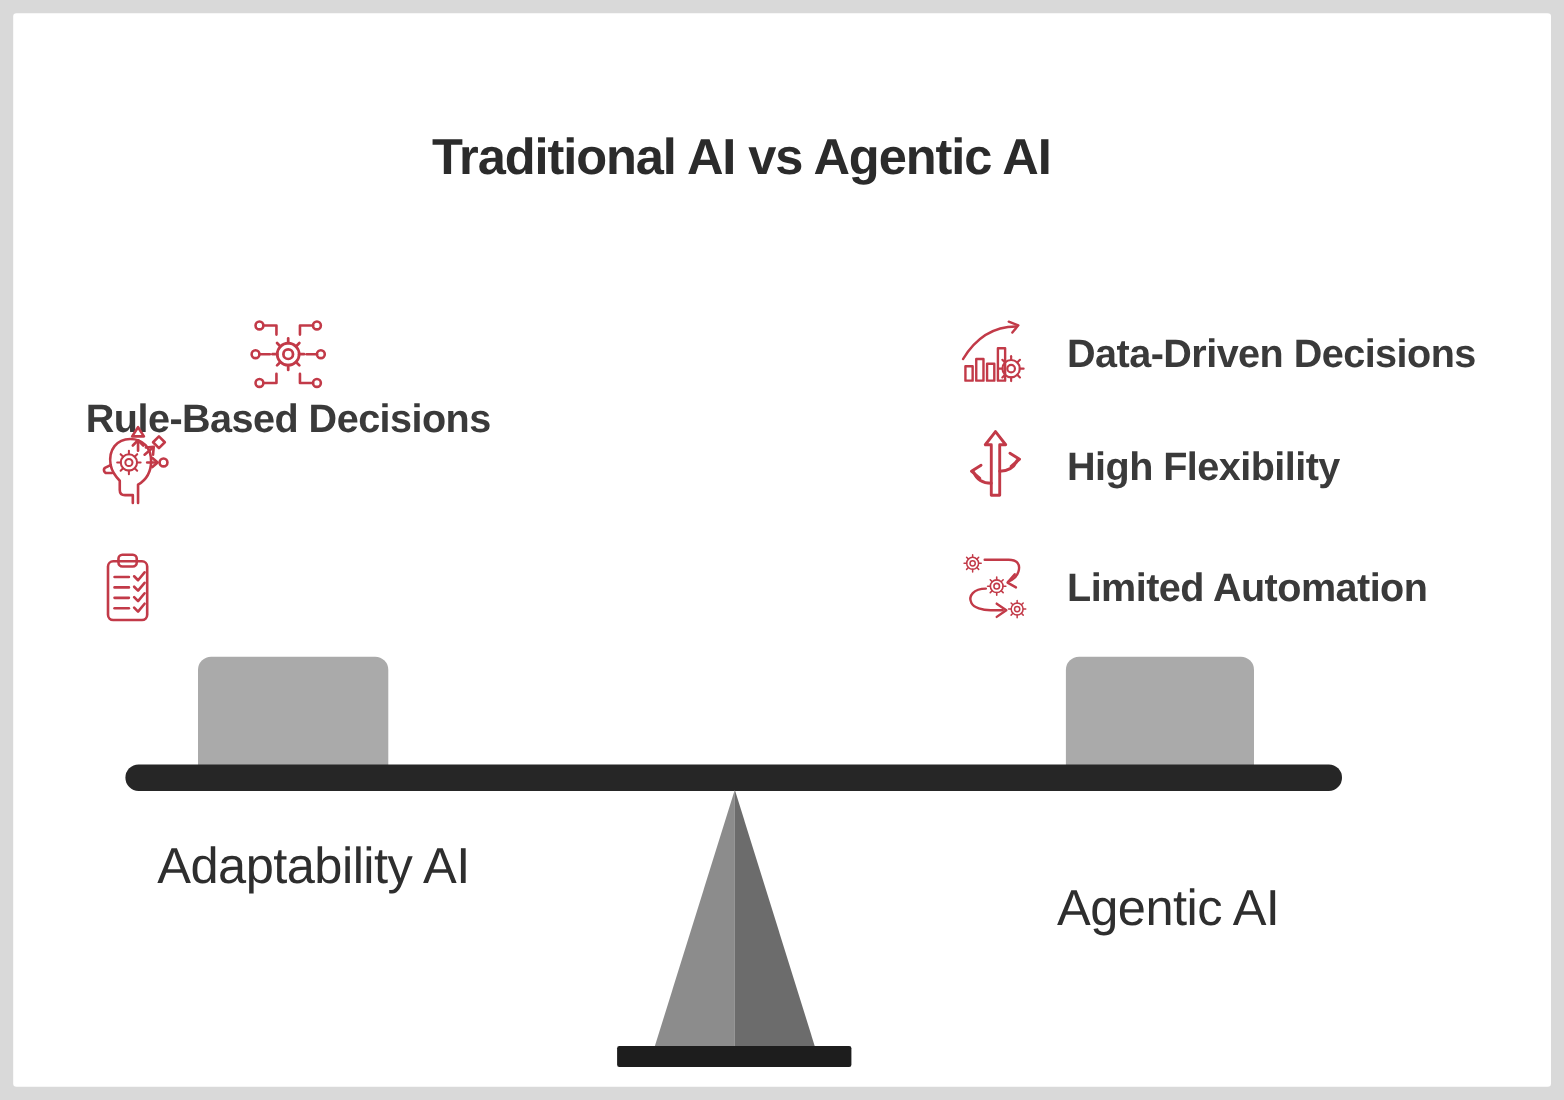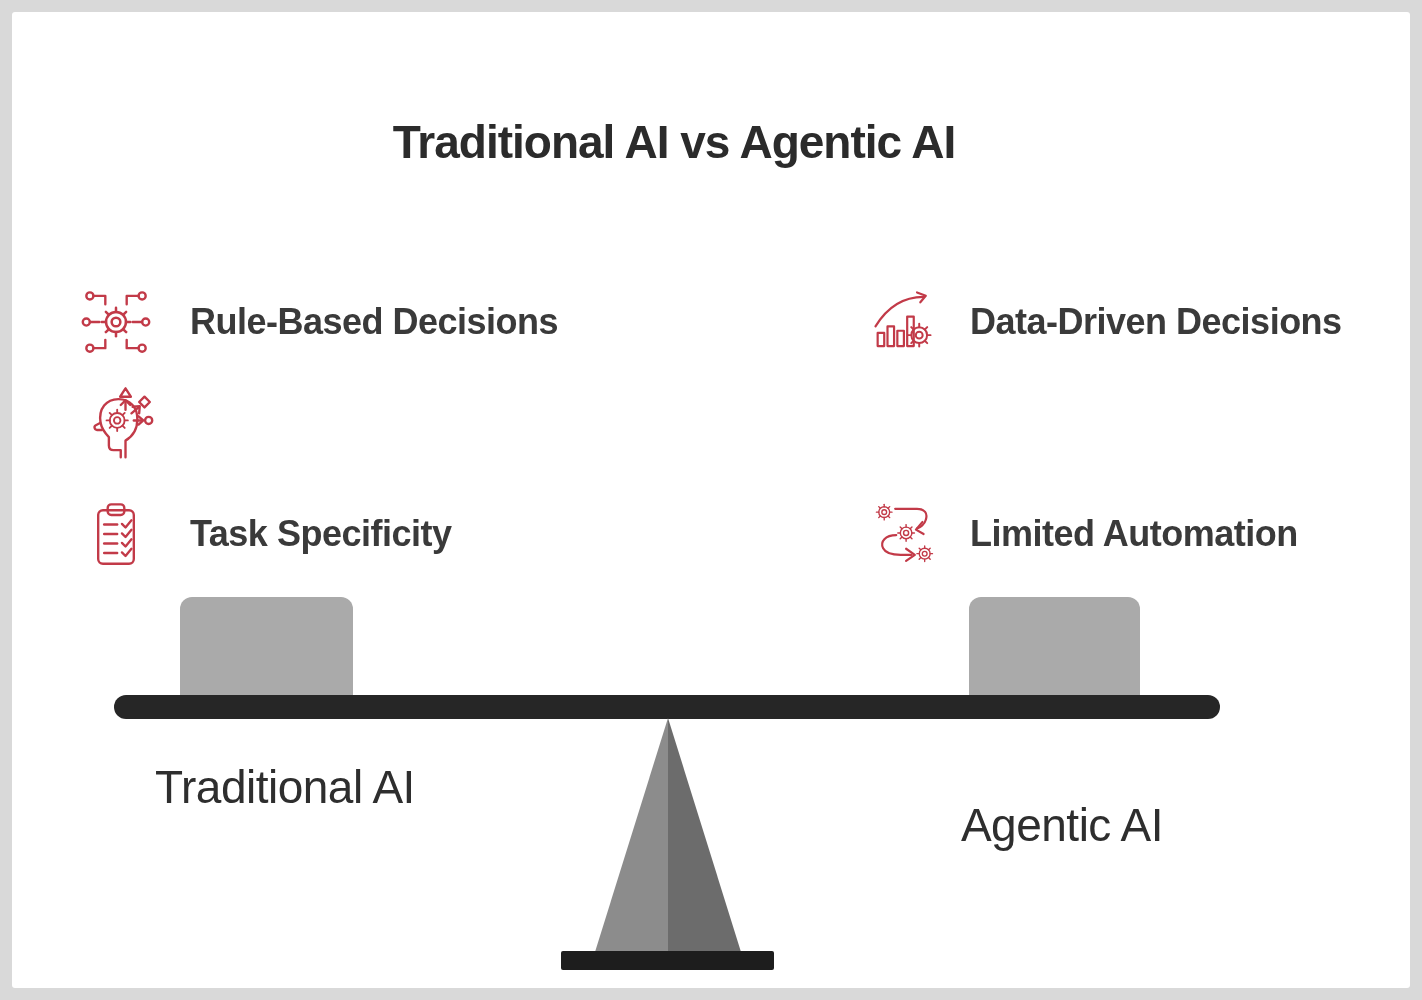--- a/index.html
+++ b/index.html
@@ -38,21 +38,21 @@
     font-weight:700;
     letter-spacing:-1px;
     color:var(--title-dark);
   }
   .feature-row{
     position:absolute;
     display:flex;
     align-items:center;
     height:76px;
   }
-  .feature-row.left{left:66px;gap:36px;}
+  .feature-row.left{left:66px;flex-direction:column;}
   .feature-row.right{left:858px;gap:30px;}
   .row-1{top:272px;}
   .row-2{top:374px;}
   .row-3{top:484px;}
   .icon{
     width:76px;height:76px;
     flex:0 0 76px;
     color:var(--accent-red);
   }
   .feature-row.right .icon{width:70px;flex:0 0 70px;}
@@ -189,40 +189,53 @@
               <polyline points="37,23.5 40,26.5 45,20.5"></polyline>
             <path d="M22,32 H33"></path>
               <polyline points="37,31.5 40,34.5 45,28.5"></polyline>
             <path d="M22,40 H33"></path>
               <polyline points="37,39.5 40,42.5 45,36.5"></polyline>
             <path d="M22,48 H33"></path>
               <polyline points="37,47.5 40,50.5 45,44.5"></polyline>
           </g>
         </svg>
       </span>
-      <span class="feature-label">Task Specificity</span>
     </div>
 
     <div class="feature-row right row-1">
       <span class="icon">
         <svg viewBox="0 0 64 64">
           <g class="ic">
             <rect x="7" y="42" width="6" height="12"></rect>
             <rect x="16" y="36" width="6" height="18"></rect>
             <rect x="25" y="40" width="6" height="14"></rect>
             <rect x="34" y="27" width="6" height="27"></rect>
             <path d="M5,36 C16,18 30,9 49,9"></path>
             <path d="M43,5 L51,8 L46,14"></path>
           </g>
           <use href="#gear8" transform="translate(45,44) scale(0.9)"></use>
         </svg>
       </span>
       <span class="feature-label">Data-Driven Decisions</span>
     </div>
 
+    <div class="feature-row right row-2">
+      <span class="icon">
+        <svg viewBox="0 0 64 64">
+          <g class="ic-thick">
+            <path d="M32,3 L23.5,14 L28.5,14 L28.5,56 L35.5,56 L35.5,14 L40.5,14 Z"></path>
+            <path d="M35.5,36 C44,36 48,32 50,27"></path>
+            <path d="M44,21 L52,26 L45,32"></path>
+            <path d="M28.5,46 C20,46 16,42 14,37"></path>
+            <path d="M20,31 L12,36 L19,42"></path>
+          </g>
+        </svg>
+      </span>
+      <span class="feature-label">High Flexibility</span>
+    </div>
 
     <div class="feature-row right row-3">
       <span class="icon">
         <svg viewBox="0 0 64 64">
           <use href="#gear8" transform="translate(13,12) scale(0.62)"></use>
           <use href="#gear8" transform="translate(33,31) scale(0.66)"></use>
           <use href="#gear8" transform="translate(50,50) scale(0.62)"></use>
           <g class="ic">
             <path d="M23,9 H43 C50,9 53,13 51,19 C50,23 46,26 43,27"></path>
             <path d="M48,21 L42,28 L49,32"></path>
@@ -236,17 +249,17 @@
 
     <div class="weight-block weight-left"></div>
     <div class="weight-block weight-right"></div>
     <div class="beam"></div>
     <svg class="fulcrum" viewBox="0 0 146 234">
       <polygon class="half-light" points="73,0 0,234 73,234"></polygon>
       <polygon class="half-dark" points="73,0 146,234 73,234"></polygon>
     </svg>
     <div class="base-bar"></div>
 
-    <div class="side-label left">Traditional AI</div>
+    <div class="side-label left">Adaptability AI</div>
     <div class="side-label right">Agentic AI</div>
 
   </div>
 </div>
 
 </body></html>

